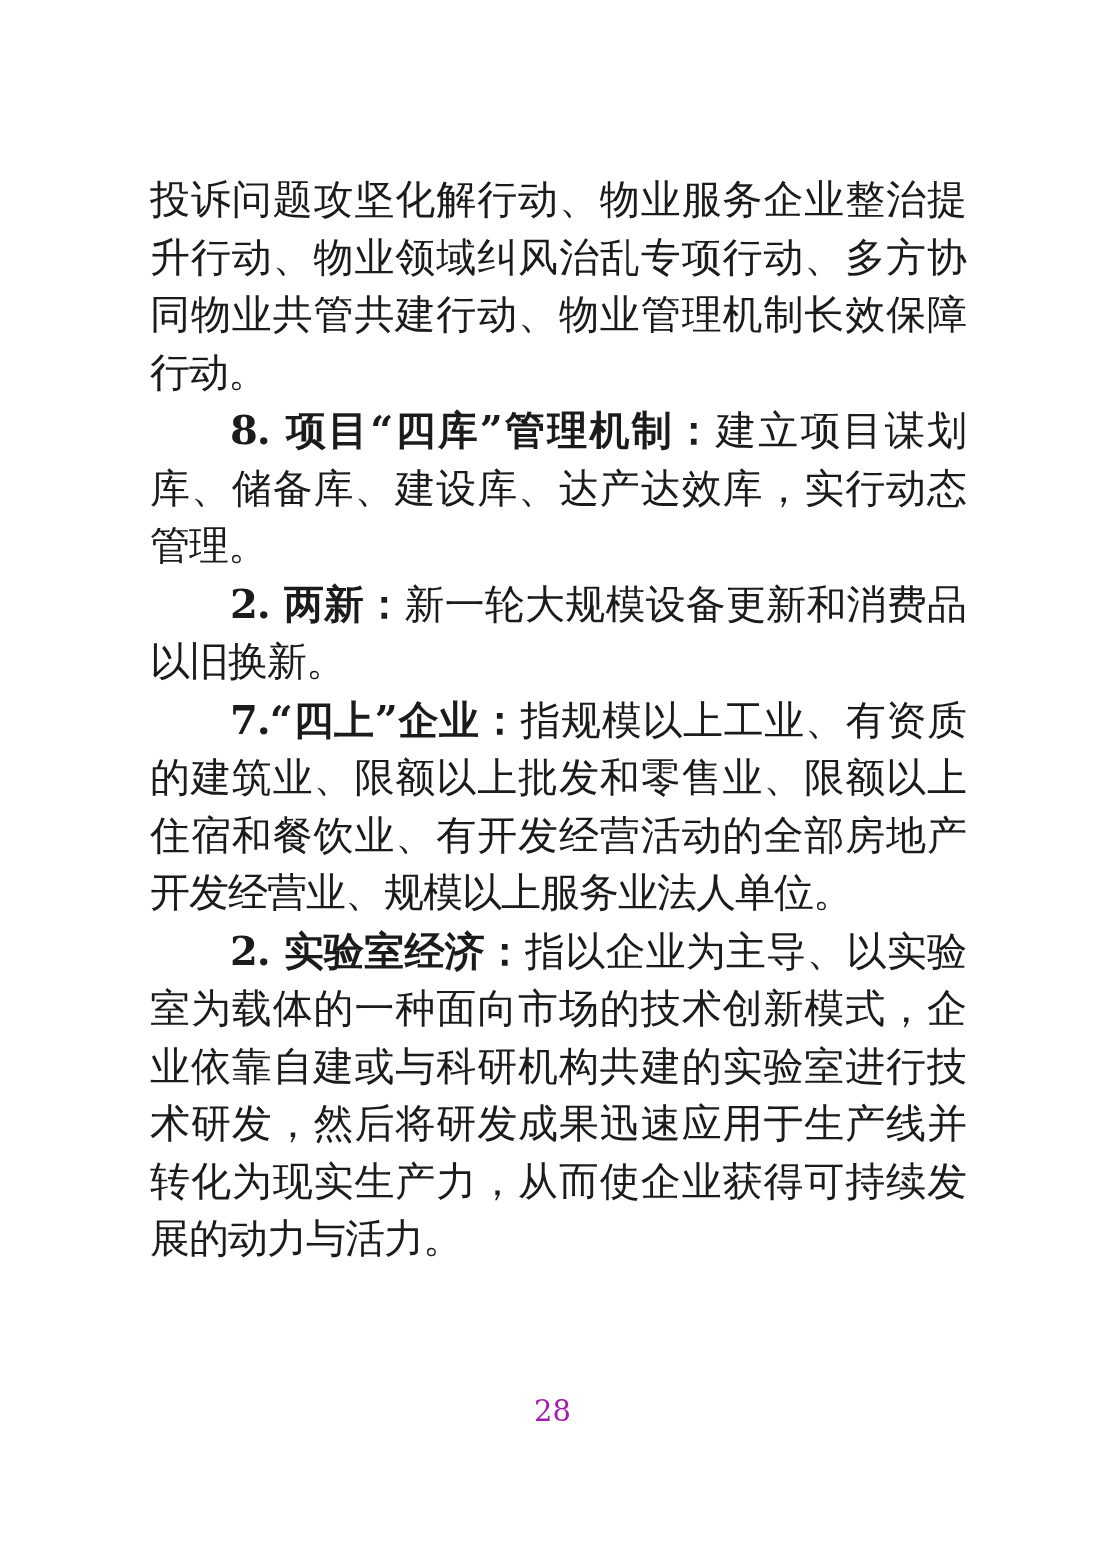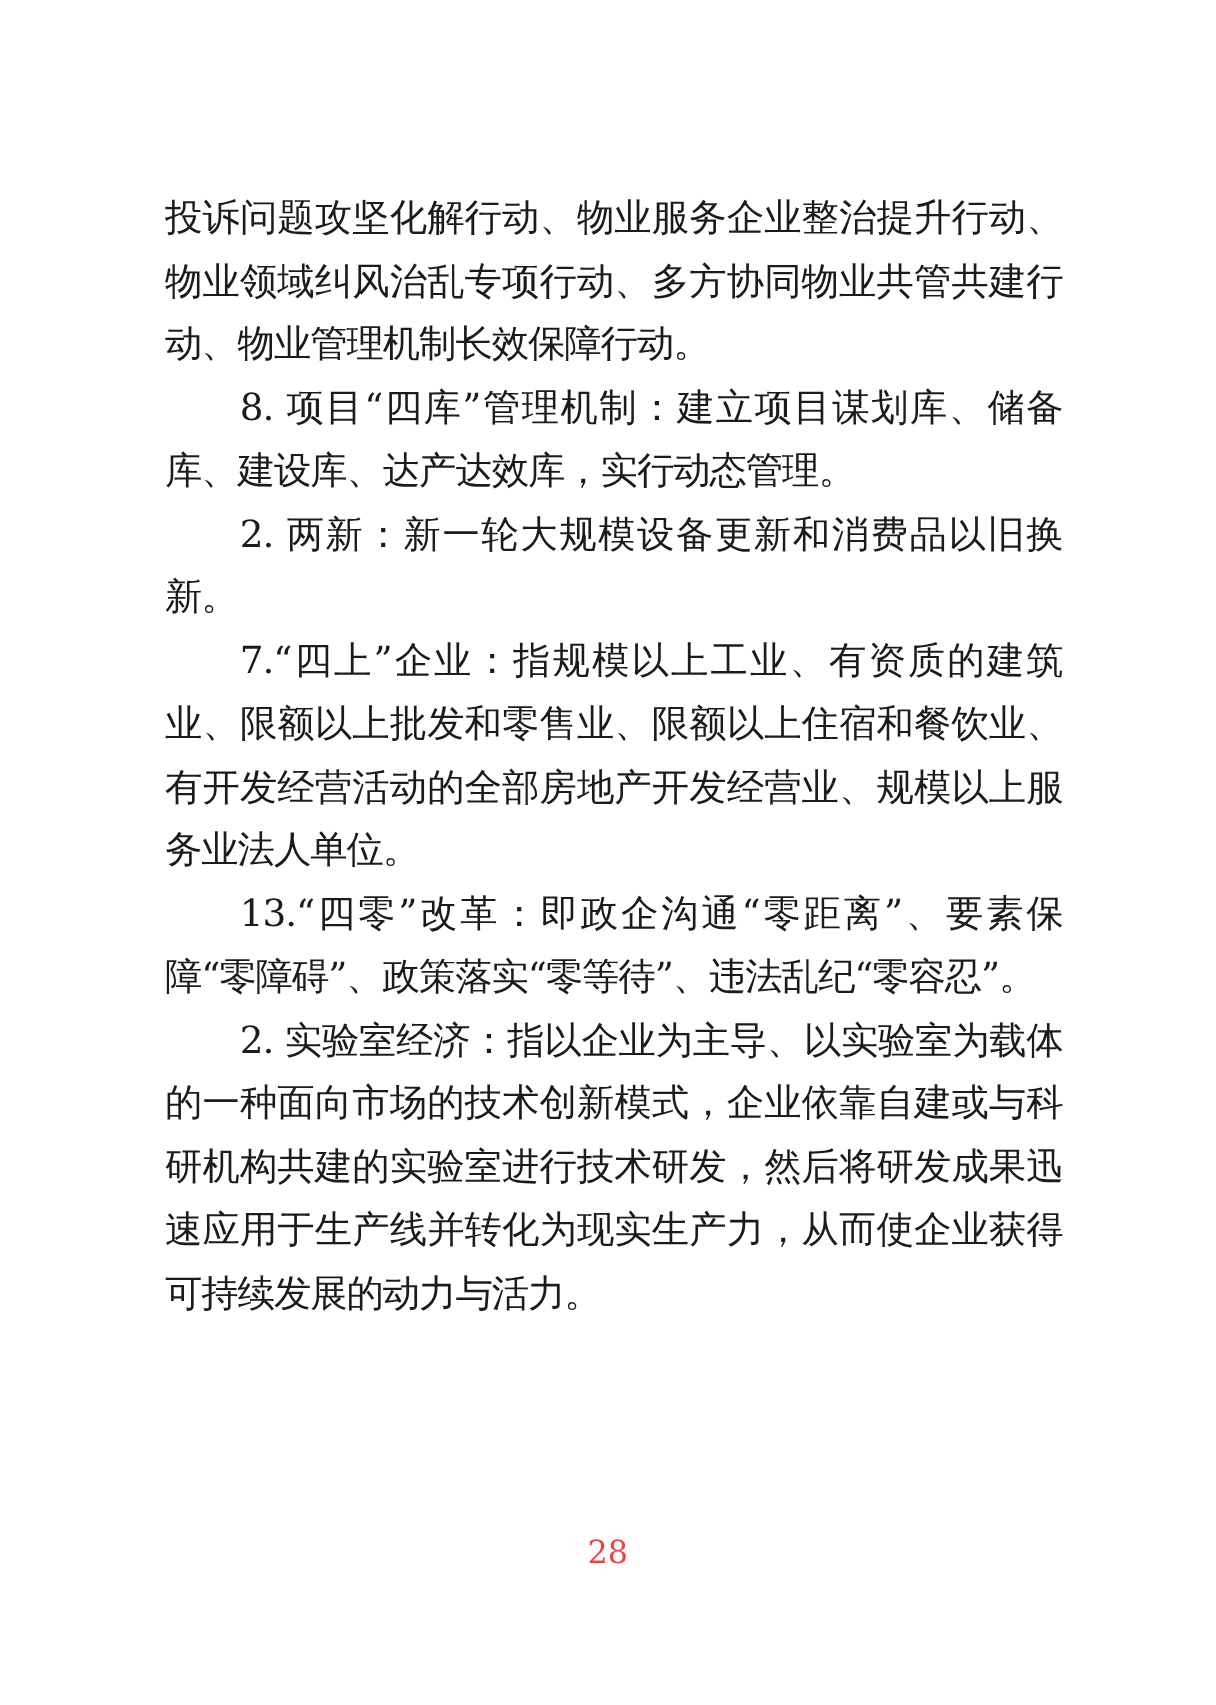--- a/index.html
+++ b/index.html
@@ -14,66 +14,65 @@
     background: #ffffff;
     overflow: hidden;
     font-family: "DejaVu Serif", "Liberation Serif", serif;
     color: #1b1b1b;
   }
   .text-block {
     position: absolute;
     left: 150px;
     top: 170px;
     width: 816px;
-    font-size: 34px;
+    font-size: 40px;
     line-height: 57.5px;
     text-align: justify;
     letter-spacing: -1px;
   }
   .text-block p {
     margin: 0;
     padding: 0;
     text-indent: 2em;
   }
   .text-block p.continuation {
     text-indent: 0;
   }
   .term {
-    font-weight: 400;
+    font-weight: 700;
   }
   .page-number {
     position: absolute;
     top: 1395px;
     left: 0;
     width: 100%;
     text-align: center;
     font-size: 29px;
     line-height: 32px;
     letter-spacing: 0;
-    color: #ef4444;
+    color: #a21caf;
   }
 </style>
 </head>
 <body>
 
 <div class="page">
 
   <div class="text-block">
 
     <p class="continuation"><span class="term"></span><span>投诉问题攻坚化解行动、物业服务企业整治提升行动、物业领域纠风治乱专项行动、多方协同物业共管共建行动、物业管理机制长效保障行动。</span></p>
 
     <p><span class="term">8. 项目“四库”管理机制：</span><span>建立项目谋划库、储备库、建设库、达产达效库，实行动态管理。</span></p>
 
     <p><span class="term">2. 两新：</span><span>新一轮大规模设备更新和消费品以旧换新。</span></p>
 
     <p><span class="term">7.“四上”企业：</span><span>指规模以上工业、有资质的建筑业、限额以上批发和零售业、限额以上住宿和餐饮业、有开发经营活动的全部房地产开发经营业、规模以上服务业法人单位。</span></p>
 
 
 
-    <p><span class="term">13.“四零”改革：</span><span>即政企沟通“零距离”、要素保障“零障碍”、政策落实“零等待”、违法乱纪“零容忍”。</span></p>
 
     <p><span class="term">2. 实验室经济：</span><span>指以企业为主导、以实验室为载体的一种面向市场的技术创新模式，企业依靠自建或与科研机构共建的实验室进行技术研发，然后将研发成果迅速应用于生产线并转化为现实生产力，从而使企业获得可持续发展的动力与活力。</span></p>
 
   </div>
 
   <div class="page-number">28</div>
 
 </div>
 
 </body></html>

